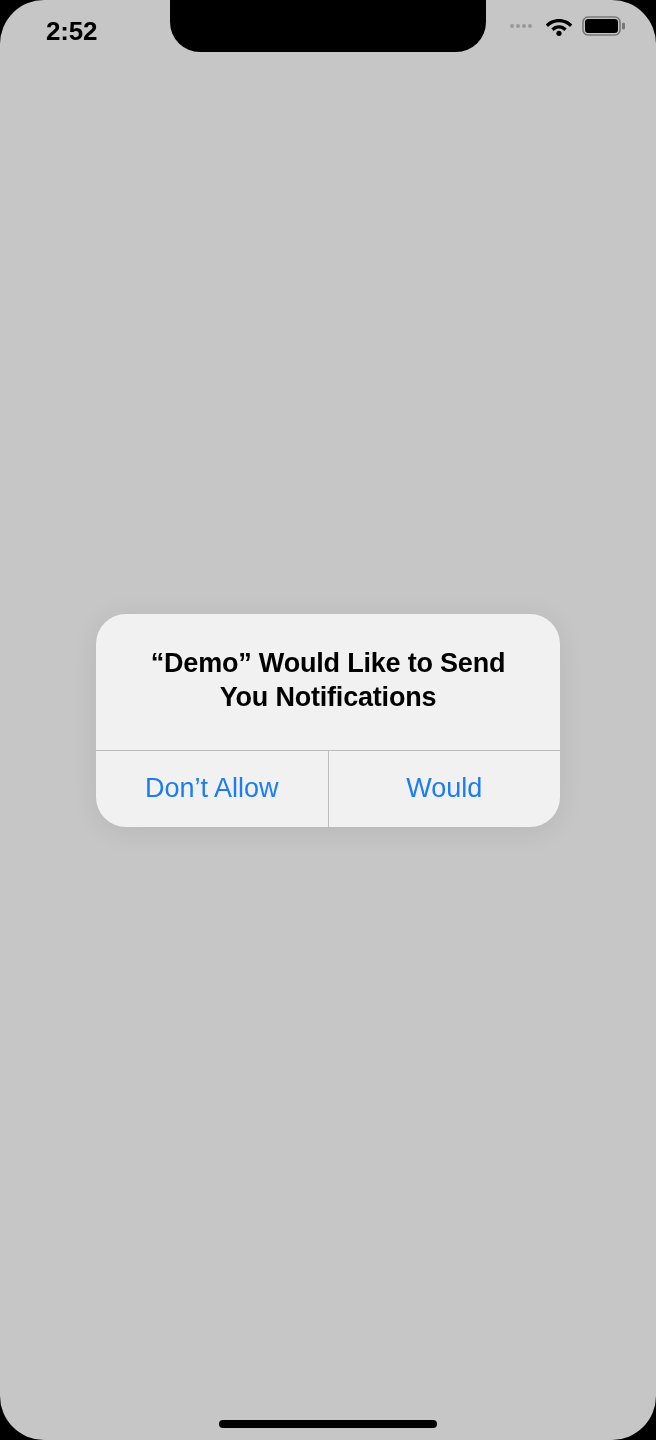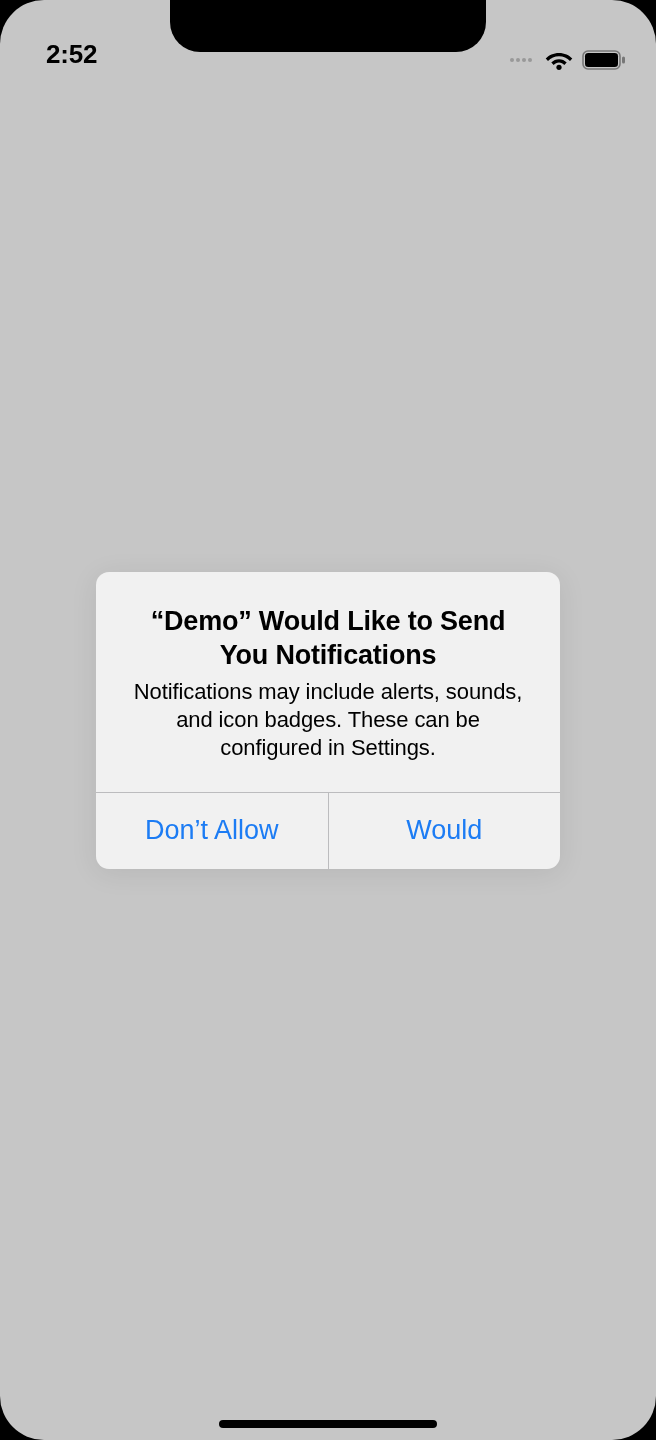--- a/index.html
+++ b/index.html
@@ -44,21 +44,21 @@
     z-index: 10;
   }
   .status-bar {
     position: absolute;
     top: 0;
     left: 0;
     right: 0;
     height: 70px;
     display: flex;
     justify-content: space-between;
-    align-items: flex-end;
+    align-items: flex-start;
     padding: 0 30px 0 46px;
     z-index: 9;
   }
   .status-time {
     font-size: 26px;
     font-weight: 600;
     color: #000;
     letter-spacing: -0.2px;
     padding-top: 16px;
   }
@@ -98,21 +98,21 @@
   .alert-backdrop {
     position: absolute;
     inset: 0;
     display: flex;
     justify-content: center;
     align-items: center;
   }
   .alert {
     width: 464px;
     background: #f1f1f1;
-    border-radius: 13px;
+    border-radius: 30px;
     overflow: hidden;
     box-shadow: 0 4px 28px rgba(0,0,0,0.08);
   }
   .alert-body {
     padding: 32px 28px 30px;
     text-align: center;
   }
   .alert-title {
     font-size: 27px;
     line-height: 34px;
@@ -186,21 +186,20 @@
             <rect x="40" y="6.5" width="3" height="7" rx="1.5" ry="1.5" fill="#000" fill-opacity="0.4"></rect>
           </svg>
         </span>
       </div>
     </div>
 
     <div class="alert-backdrop">
       <div class="alert">
         <div class="alert-body">
           <div class="alert-title">“Demo” Would Like to Send You Notifications</div>
-          <div class="alert-message">Notifications may include alerts, sounds, and icon badges. These can be configured in Settings.</div>
         </div>
         <div class="alert-buttons">
           <button class="alert-button deny">Don’t Allow</button>
           <button class="alert-button allow">Would</button>
         </div>
       </div>
     </div>
 
     <div class="home-indicator"></div>
 

